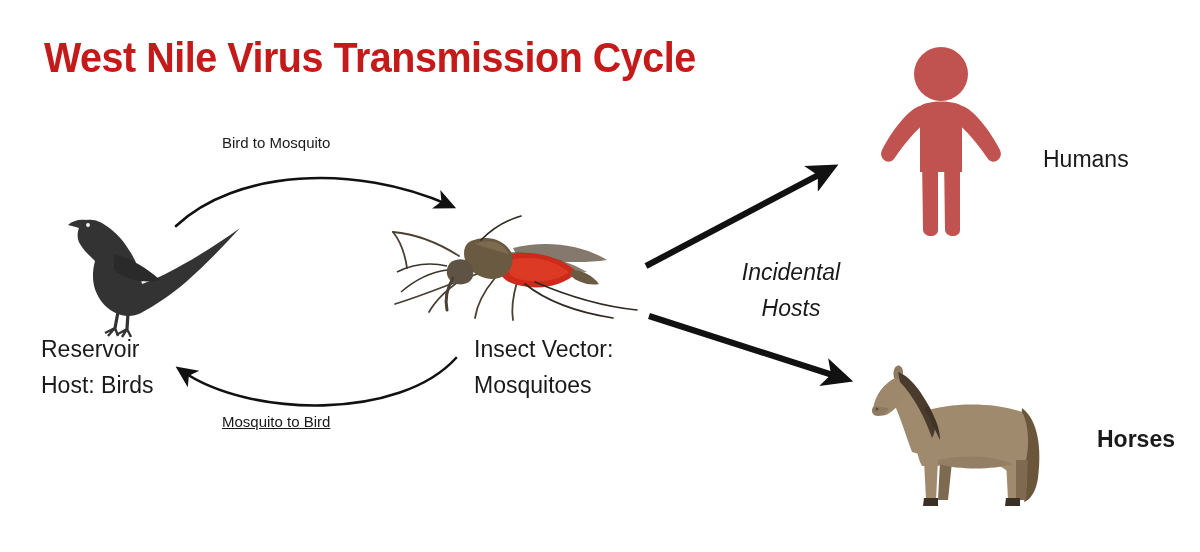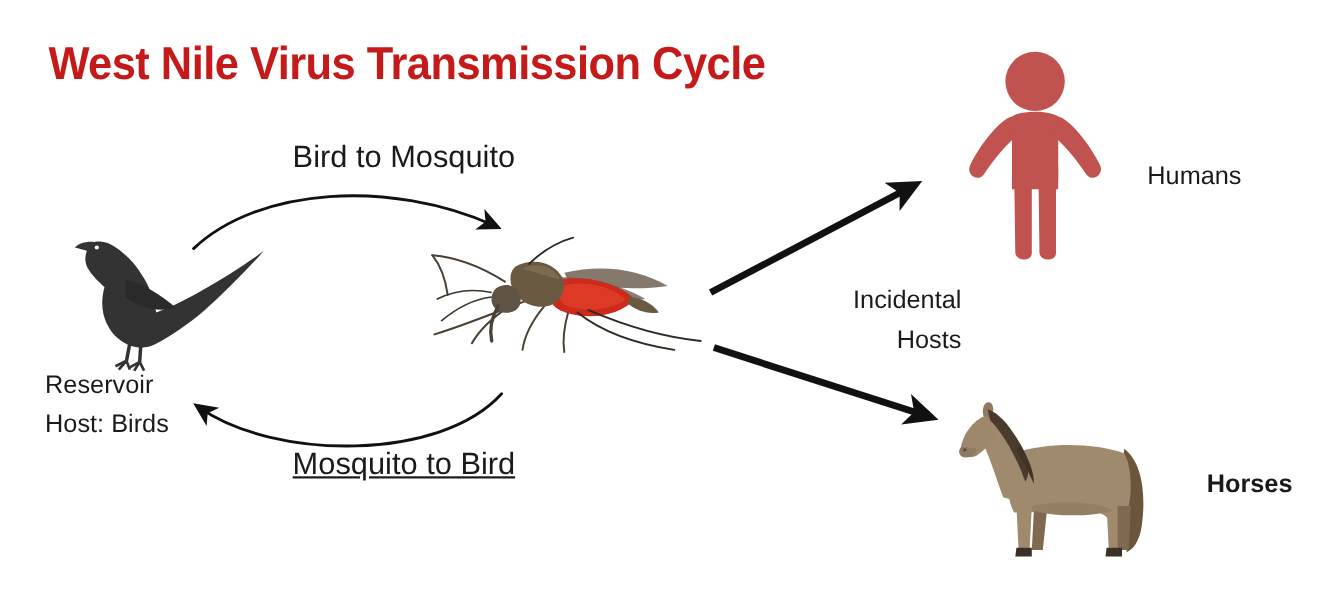--- a/index.html
+++ b/index.html
@@ -34,22 +34,21 @@
   
   .label {
     position: absolute;
     color: #1a1a1a;
     font-family: "Liberation Sans", sans-serif;
     font-size: 23px;
     line-height: 32px;
     white-space: pre-line;
   }
   .label.small {
-    font-size: 28px;
-    margin-left: 44px;
+    font-size: 15px;
   }
 
   #label-bird-to-mosquito {
     left: 222px;
     top: 127px;
   }
   #label-mosquito-to-bird {
     left: 222px;
     top: 406px;
     text-decoration: underline;
@@ -62,22 +61,23 @@
   }
   #label-insect-vector {
     left: 474px;
     top: 331px;
     line-height: 36px;
   }
   #label-incidental-hosts {
     left: 708px;
     top: 254px;
     width: 166px;
-    text-align: right;
+    text-align: center;
     line-height: 36px;
+    font-style: italic;
   }
   #label-humans {
     left: 1043px;
     top: 143px;
   }
   #label-horses {
     left: 1097px;
     top: 423px;
     font-weight: bold;
   }
@@ -261,20 +261,22 @@
     </svg>
   </div>
 
   <div class="label small" id="label-bird-to-mosquito">Bird to Mosquito</div>
 
   <div class="label small" id="label-mosquito-to-bird">Mosquito to Bird</div>
 
   <div class="label" id="label-reservoir-host">Reservoir
 Host: Birds</div>
 
+  <div class="label" id="label-insect-vector">Insect Vector:
+Mosquitoes</div>
 
   <div class="label" id="label-incidental-hosts">Incidental
 Hosts</div>
 
   <div class="label" id="label-humans">Humans</div>
 
   <div class="label" id="label-horses">Horses</div>
 
 </div>
 

